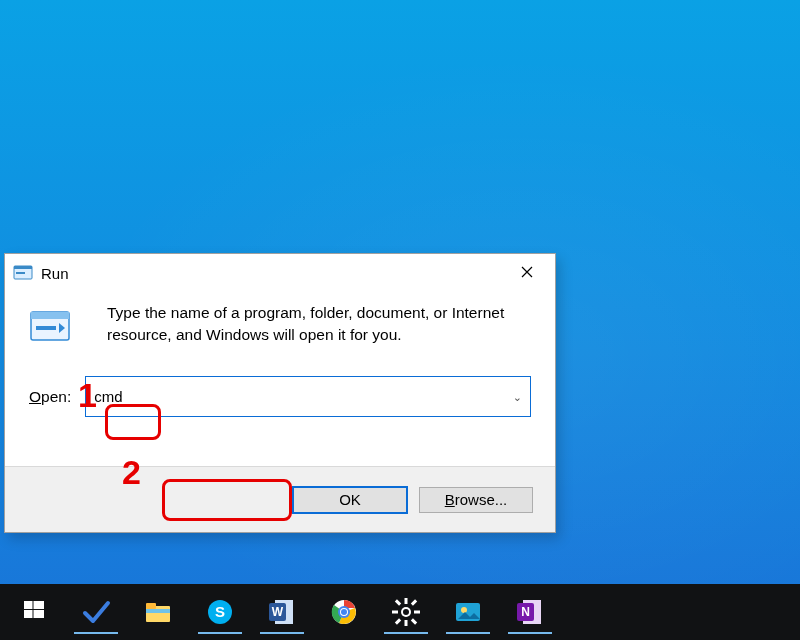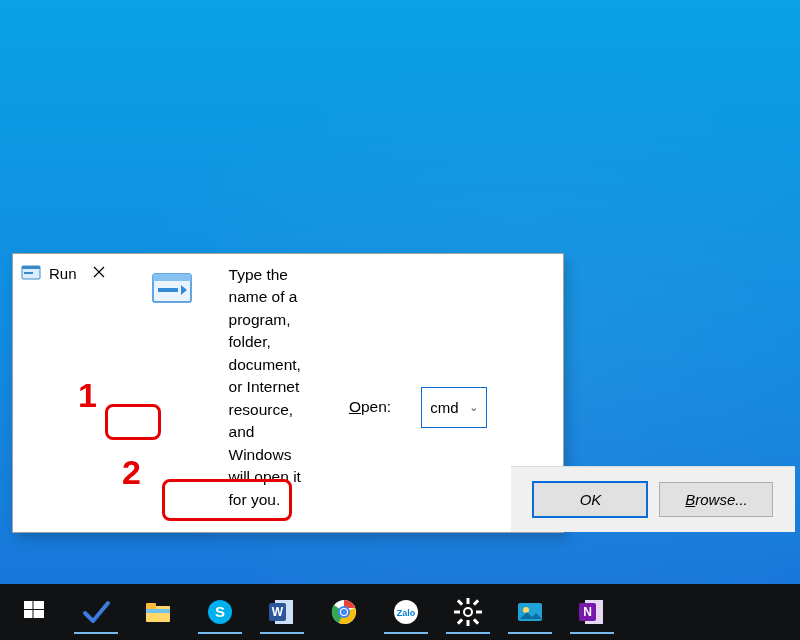--- a/index.html
+++ b/index.html
@@ -10,66 +10,65 @@
   }
   
   .desktop::before {
     content:""; position:absolute; inset:0;
     background: radial-gradient(ellipse at 65% 55%, rgba(255,255,255,0.05) 0%, rgba(255,255,255,0) 60%);
     pointer-events:none;
   }
 
   
   .run-dialog {
-    position:absolute; left:12px; top:253px; width:552px; height:280px;
+    position:absolute; left:4px; top:253px; width:552px; height:280px;
     background:#fff; border:1px solid #a0a0a0;
     box-shadow: 4px 6px 12px rgba(0,0,0,0.18);
-    display:flex; flex-direction:row;
+    display:flex; flex-direction:column;
   }
   .titlebar {
     height:38px; display:flex; align-items:center; padding:0 6px 0 8px;
     background:#fff;
   }
   .title-icon { width:20px; height:20px; margin-right:8px; }
   .title-text { font-size:15px; color:#000; flex:0 0 auto; }
   .title-spacer { flex:1; }
   .close-btn {
     width:44px; height:30px; display:flex; align-items:center; justify-content:center;
     color:#000; font-size:14px; background:transparent; border:none;
   }
 
   .body-area { padding:10px 24px 0 24px; display:flex; gap:36px; }
   .run-icon { width:42px; height:42px; flex:0 0 auto; margin-top:4px; }
   .desc { font-size:15.5px; color:#000; line-height:1.45; max-width:430px; }
 
   .open-row {
-    display:flex; align-items:center; gap:30px; padding: 28px 24px 0 24px;
+    display:flex; align-items:center; gap:14px; padding: 28px 24px 0 24px;
     position:relative;
   }
   .open-label { font-size:15.5px; color:#000; }
   .open-label .ul { text-decoration: underline; }
   .combo {
     flex:1; height:41px; border:1px solid #0a6cd6; background:#fff;
     display:flex; align-items:center; padding:0 28px 0 8px; font-size:15px;
     color:#000; position:relative;
   }
   .combo .chev {
     position:absolute; right:8px; top:50%; transform:translateY(-50%);
     font-size:11px; color:#555;
   }
 
   .button-row {
     margin-top:auto; height:66px; background:#f0f0f0; border-top:1px solid #d9d9d9;
     display:flex; align-items:center; justify-content:flex-end; gap:12px; padding:0 22px;
   }
   .btn {
-    width:114px; height:35px; background:#e1e1e1; border:1px solid #adadad;
+    width:114px; height:26px; background:#e1e1e1; border:1px solid #adadad;
     font-size:15px; color:#000; display:flex; align-items:center; justify-content:center;
     cursor:default;
-    font-style:italic;
   }
   .btn.primary { outline:2px solid #0a6cd6; outline-offset:-1px; }
   .btn .ul { text-decoration: underline; }
 
   
   .annot { position:absolute; border:3px solid #e60000; border-radius:8px; pointer-events:none; }
   .annot-num { position:absolute; color:#e60000; font-weight:700; font-size:34px; font-family:Arial,sans-serif; pointer-events:none; }
 
   
   .taskbar {
@@ -196,28 +195,20 @@
     <div class="tb-item">
       <span class="tb-icon">
         <svg viewBox="0 0 30 30">
             <circle cx="15" cy="15" r="12" fill="#fff"></circle>
             <path d="M15 3 A12 12 0 0 1 26 11 L15 11 Z" fill="#ea4335"></path>
             <path d="M26 11 A12 12 0 0 1 10 26 L15 15 Z" fill="#fbbc05"></path>
             <path d="M10 26 A12 12 0 0 1 5 8 L15 15 Z" fill="#34a853"></path>
             <circle cx="15" cy="15" r="6" fill="#4285f4"></circle>
             <circle cx="15" cy="15" r="4" fill="#fff"></circle>
             <circle cx="15" cy="15" r="3" fill="#4285f4"></circle>
-          </svg>
-      </span>
-    </div>
-    <div class="tb-item active">
-      <span class="tb-icon">
-        <svg viewBox="0 0 30 30">
-            <circle cx="15" cy="15" r="12" fill="#ffffff"></circle>
-            <text x="15" y="19" text-anchor="middle" font-size="9" font-weight="700" fill="#0180d7" font-family="Arial">Zalo</text>
           </svg>
       </span>
     </div>
     <div class="tb-item active">
       <span class="tb-icon">
         <svg viewBox="0 0 30 30">
             <g fill="#ffffff">
               <circle cx="15" cy="15" r="5"></circle>
               <g>
                 <rect x="13.5" y="1" width="3" height="6"></rect>

